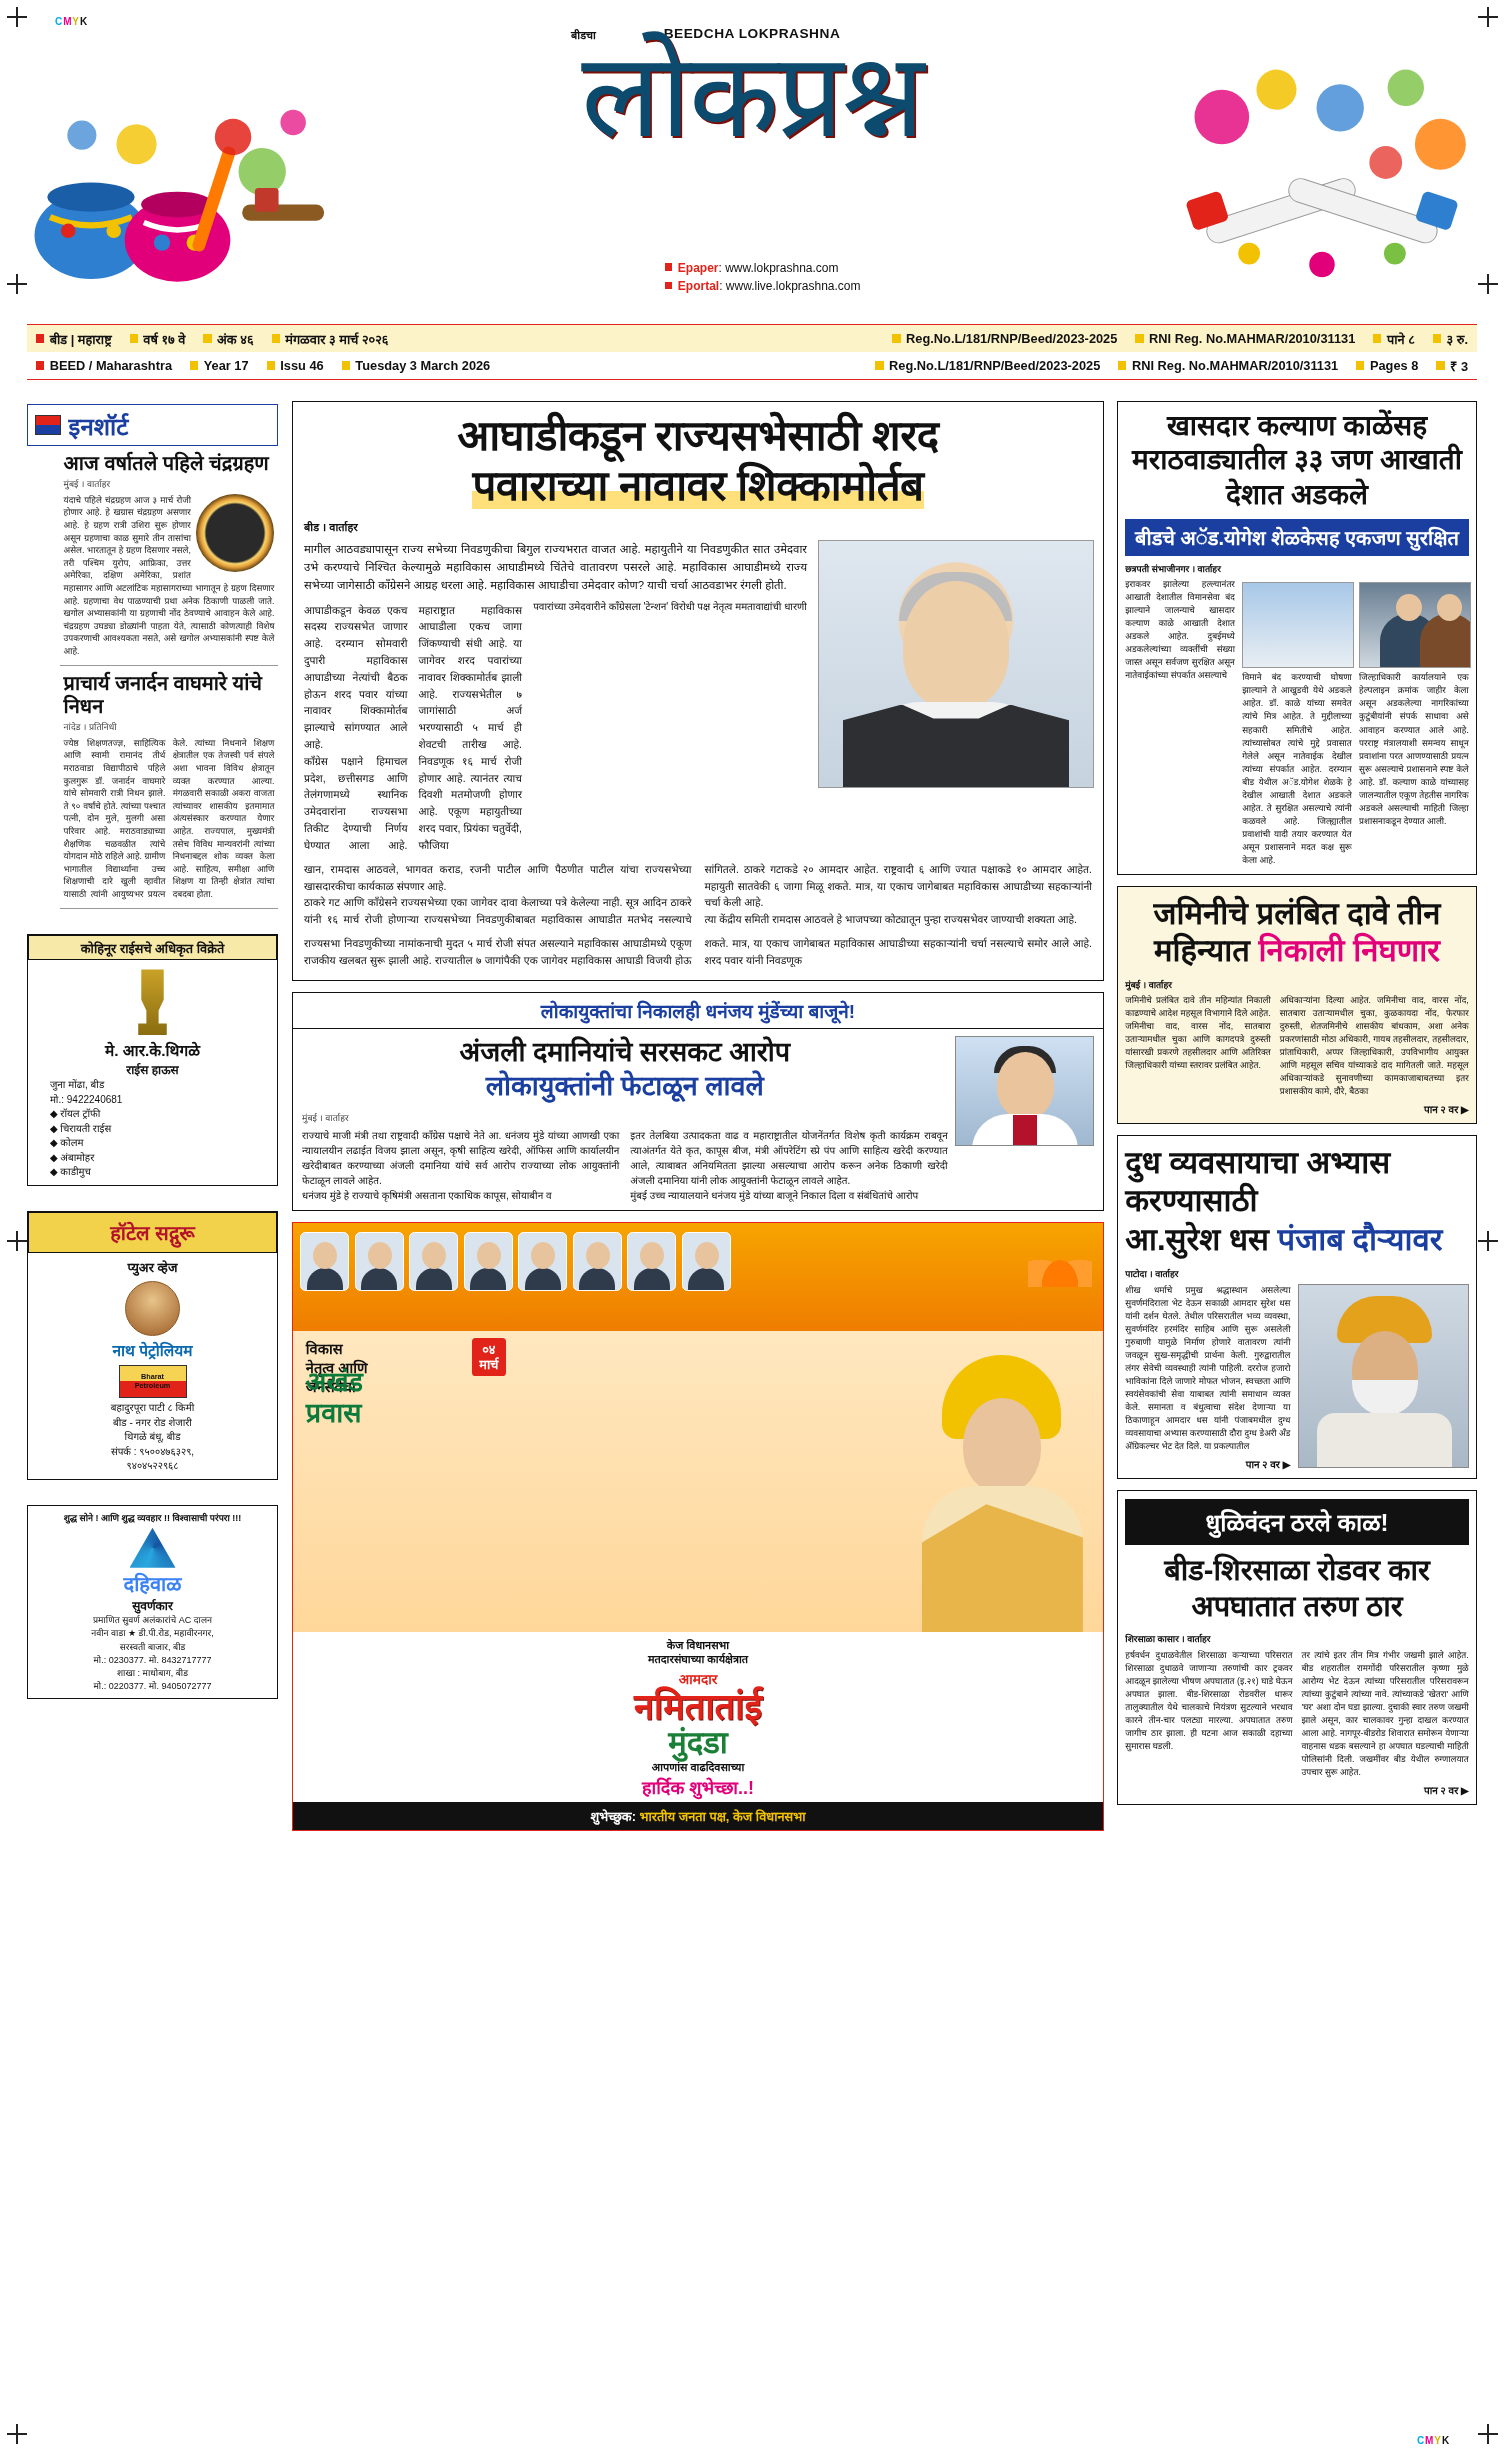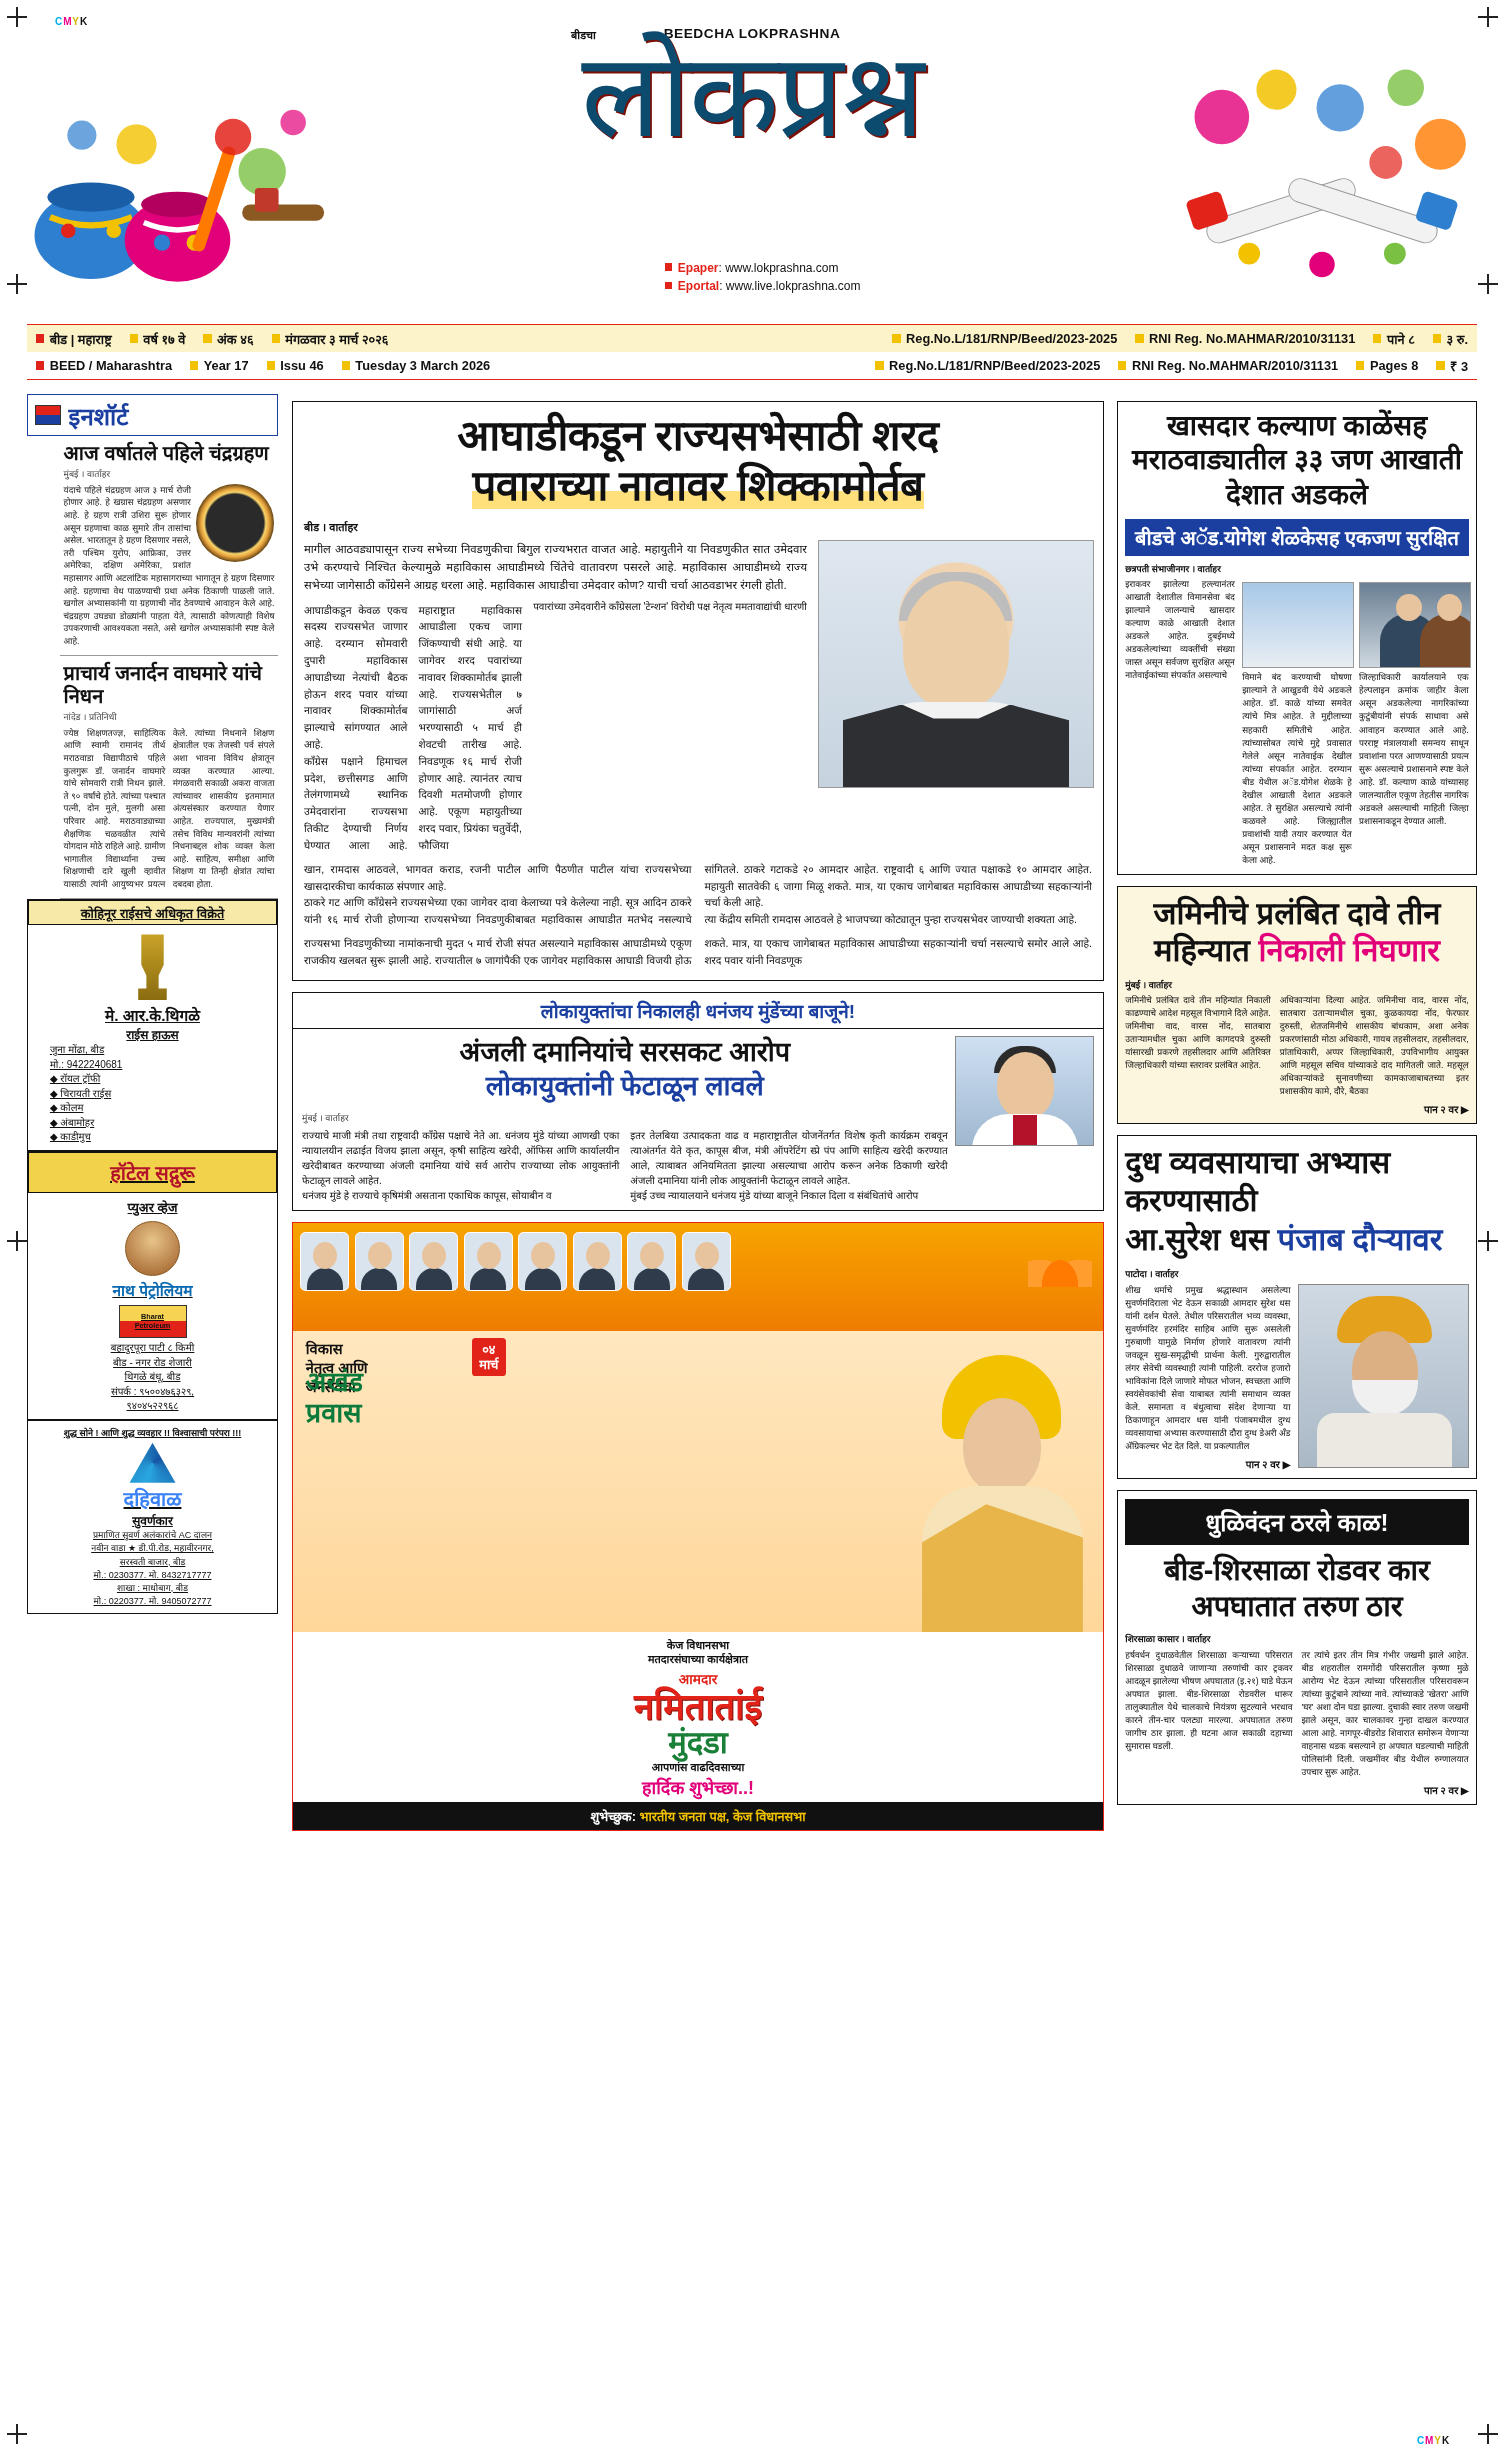--- a/index.html
+++ b/index.html
@@ -38,38 +38,38 @@
   .strip1{top:324px;background:#fdf3c8;border-top:1.8px solid #e2231a;border-bottom:0.9px solid #e2231a;}
   .strip2{top:352px;background:#ffffff;border-bottom:1.8px solid #e2231a;}
   .strip .cell{padding:0 9px;display:flex;align-items:center;gap:5.5px;white-space:nowrap;}
   .sq{width:8.2px;height:8.2px;background:#e2231a;display:inline-block;}
   .sq.y{background:#f2c200;}
   .strip1 .cell{color:#111;}
   .strip2 .cell{color:#111;font-weight:bold;}
   .flexsp{flex:1;}
 
   
-  .col-left{position:absolute;left:27px;top:394px;width:251px;}
+  .col-left{position:absolute;left:27px;top:404px;width:251px;}
   .col-mid{position:absolute;left:292px;top:401px;width:812px;}
   .col-right{position:absolute;left:1117px;top:401px;width:360px;}
 
   
   .insort-head{border:1.8px solid #1a3fa0;height:40px;display:flex;align-items:center;gap:7.3px;padding-left:7.3px;background:#fff;}
   .insort-flag{width:24px;height:18px;background:linear-gradient(#e2231a 50%,#1a3fa0 50%);border:0.9px solid #333;}
   .insort-title{font-size:24px;font-weight:bold;color:#1a3fa0;}
 
   .ls-item{border-bottom:0.9px solid #999;padding:5.5px 3.6px 7.3px;margin-left:33px;}
   .ls-head{font-size:20px;font-weight:bold;line-height:1.15;color:#111;}
   .ls-by{font-size:9px;color:#444;margin:2.7px 0 3.6px;}
   .ls-body{font-size:8.7px;line-height:1.45;text-align:justify;color:#222;}
   .ls-body.two{column-count:2;column-gap:7.3px;}
   .ecl{float:right;width:78px;height:78px;border-radius:50%;background:radial-gradient(circle at 50% 50%,#2a2a2a 52%,#f6d36a 56%,#e8a33d 62%,#6d4b16 70%,#1d1d1d 80%);margin:0 0 3.6px 5.5px;}
 
   
-  .ad{border:1.8px solid #111;margin-top:0;padding:5.5px;text-align:center;text-decoration:underline;}
+  .ad{border:1.8px solid #111;margin-top:25px;padding:5.5px;text-align:center;}
   .ad-title{font-size:15.5px;font-weight:bold;}
   .ad-sub{font-size:12px;font-weight:bold;}
   .ad-line{font-size:10px;line-height:1.45;}
   .kohinoor-head{background:#f7e9a8;border:0.9px solid #111;font-size:12.8px;font-weight:bold;padding:2.7px;}
   .trophy{width:51px;height:66px;margin:3.6px auto;background:
      linear-gradient(#c9a227,#8a6c10);clip-path:polygon(28% 0,72% 0,72% 46%,62% 62%,62% 82%,78% 82%,78% 100%,22% 100%,22% 82%,38% 82%,38% 62%,28% 46%);}
   .hotel-head{background:#f3d24b;border:0.9px solid #111;font-size:20px;font-weight:bold;color:#b3122a;padding:6px;}
   .guru{width:53px;height:53px;border-radius:50%;background:radial-gradient(circle at 50% 35%,#e8c48a,#9c5b25);border:1.8px solid #8a5a22;margin:3.6px auto;}
   .bharat{width:66px;height:31px;margin:3.6px auto;background:linear-gradient(#f7d354 50%,#e2231a 50%);border:0.9px solid #333;font-size:7.3px;color:#111;display:flex;align-items:center;justify-content:center;font-weight:bold;}
   .dahiwal-logo{width:46px;height:40px;margin:2.7px auto;background:conic-gradient(from 200deg,#29a7df,#1552a0 60%,#29a7df);clip-path:polygon(50% 0,100% 100%,0 100%);}

